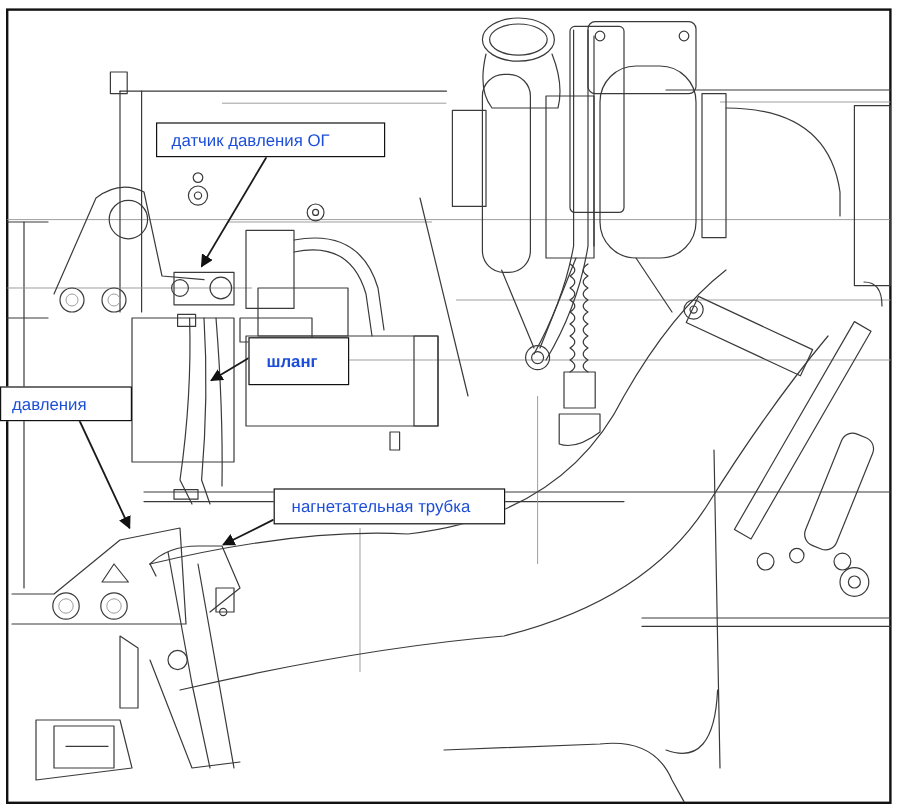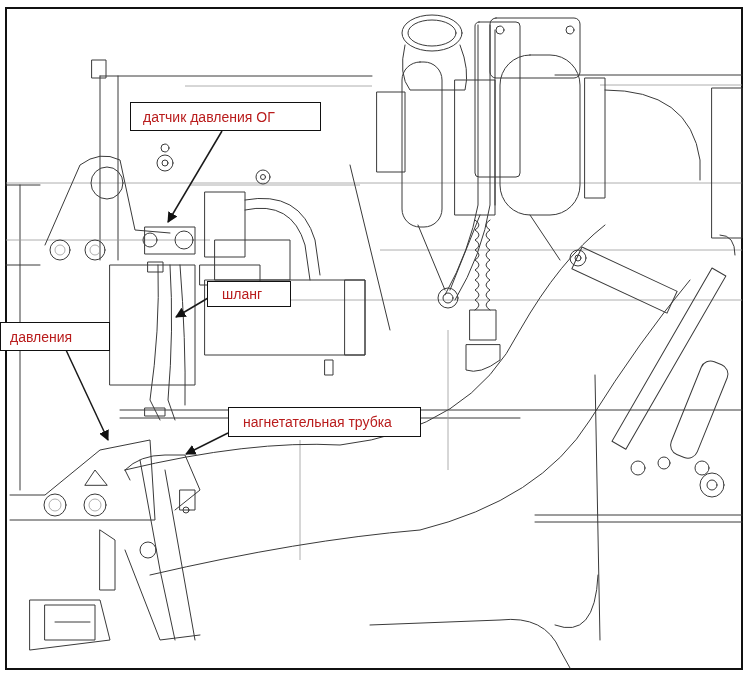--- a/index.html
+++ b/index.html
@@ -3,21 +3,21 @@
 <meta charset="utf-8">
 <style>
   html, body { margin: 0; padding: 0; background: #ffffff; }
   body { width: 750px; height: 677px; position: relative; overflow: hidden; font-family: "Liberation Sans", sans-serif; }
   #frame { position: absolute; left: 0; top: 0; width: 750px; height: 677px; }
   svg { display: block; }
   .ln { fill: none; stroke: #3a3a3a; stroke-width: 1; stroke-linejoin: round; stroke-linecap: round; }
   .lt { fill: none; stroke: #9a9a9a; stroke-width: 0.8; }
   .lk { fill: none; stroke: #1a1a1a; stroke-width: 1.5; stroke-linejoin: round; }
   .callout-box { position: absolute; background: #ffffff; border: 1.5px solid #111; box-sizing: border-box;
-    font-family: "Liberation Sans", sans-serif; font-size: 14px; color: #b91c1c; display: flex; align-items: center; padding-left: 12px; white-space: nowrap; }
+    font-family: "Liberation Sans", sans-serif; font-size: 14px; color: #1d4ed8; display: flex; align-items: center; padding-left: 12px; white-space: nowrap; }
 </style>
 </head>
 <body>
 
 <div id="frame">
 <svg width="750" height="677" viewBox="0 0 750 677">
 
   <rect x="6" y="8" width="736" height="661" fill="none" stroke="#111" stroke-width="2"></rect>
 
   <g>
@@ -170,21 +170,21 @@
   </defs>
   <line class="lk" x1="222" y1="131" x2="168" y2="222" marker-end="url(#arrowhead)"></line>
   <line class="lk" x1="208" y1="298" x2="176" y2="317" marker-end="url(#arrowhead)"></line>
   <line class="lk" x1="66" y1="350" x2="108" y2="440" marker-end="url(#arrowhead)"></line>
   <line class="lk" x1="228" y1="433" x2="186" y2="454" marker-end="url(#arrowhead)"></line>
 </svg>
 
 <div class="callout-box" style="left:130px; top:102px; width:191px; height:29px;">
   <span>датчик давления ОГ</span>
 </div>
-<div class="callout-box" style="left:207px; top:281px; width:84px; height:26px; padding-left:14px;">
+<div class="callout-box" style="left:207px; top:281px; width:84px; height:40px; padding-left:14px;font-weight:bold;">
   <span>шланг</span>
 </div>
 <div class="callout-box" style="left:0px; top:322px; width:110px; height:29px; padding-left:9px;">
   <span>давления</span>
 </div>
 <div class="callout-box" style="left:228px; top:407px; width:193px; height:30px; padding-left:14px;">
   <span>нагнетательная трубка</span>
 </div>
 </div>
 

